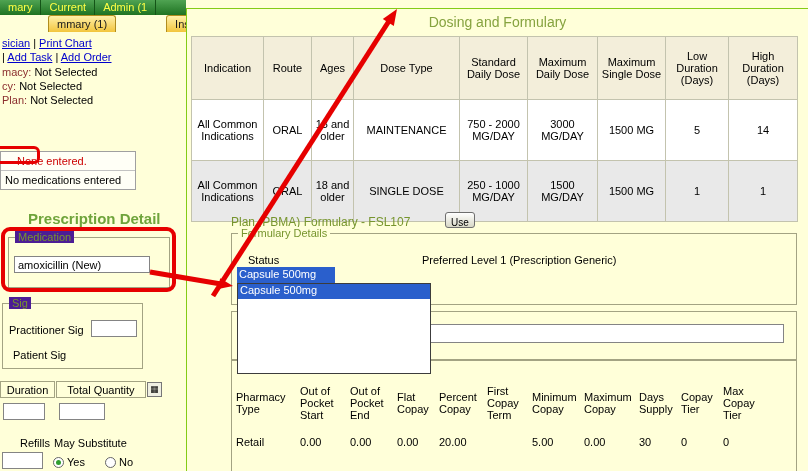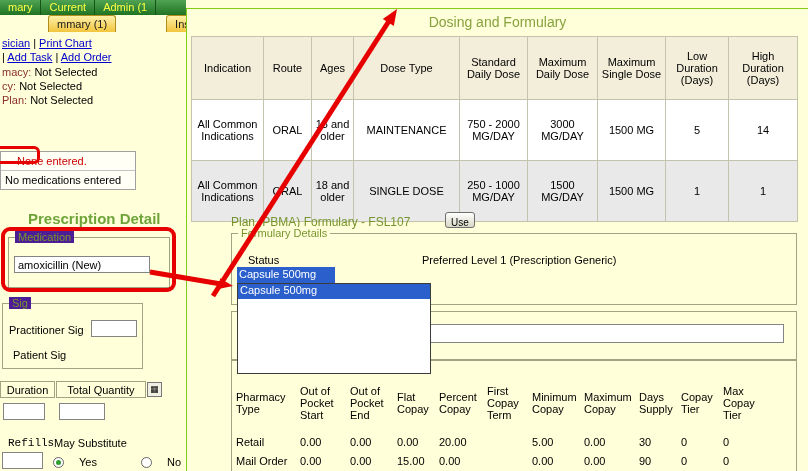--- a/index.html
+++ b/index.html
@@ -43,24 +43,24 @@
 
   .head-box{position:absolute;border:1px solid #A3A383;background:#FFFFD9;text-align:center;
             box-sizing:border-box;padding-top:2px;height:17px;}
   .hb-duration{left:0;top:381px;width:55px;}
   .hb-tq{left:56px;top:381px;width:90px;}
   .calc-btn{position:absolute;left:147px;top:382px;width:15px;height:15px;border:1px solid #777;
             background:#EFEFE2;font-size:9px;line-height:13px;text-align:center;box-sizing:border-box;cursor:pointer;}
   .duration-input{left:3px;top:403px;width:42px;height:17px;}
   .tq-input{left:59px;top:403px;width:46px;height:17px;}
 
-  .refills-lbl{position:absolute;left:8px;top:437px;font-family:Liberation Mono, monospace;}
+  .refills-lbl{position:absolute;left:20px;top:437px;}
   .maysub-lbl{position:absolute;left:54px;top:437px;}
   .refills-input{left:2px;top:452px;width:41px;height:17px;}
-  .radio-row{position:absolute;left:53px;top:456px;display:flex;align-items:center;gap:15px;text-align:right;}
+  .radio-row{position:absolute;left:53px;top:456px;display:flex;align-items:center;gap:3px;text-align:right;}
   .radio{width:11px;height:11px;border:1px solid #666;border-radius:50%;background:#FFF;display:inline-block;box-sizing:border-box;cursor:pointer;}
   .radio.sel::after{content:"";display:block;width:5px;height:5px;border-radius:50%;background:#2F9E2F;margin:2px;}
   .radio-gap{width:14px;}
 
   
   .dialog{position:absolute;left:186px;top:8px;width:621px;height:462px;background:#FFFFD9;
           border:1px solid #84cc16;z-index:10;}
   .dialog-title{position:absolute;top:5px;left:0;width:100%;text-align:center;color:#86A33F;font-size:14px;}
 
   table{border-collapse:collapse;table-layout:fixed;}
@@ -281,33 +281,20 @@
           <td>0.00</td>
           <td>0.00</td>
           <td>20.00</td>
           <td></td>
           <td>5.00</td>
           <td>0.00</td>
           <td>30</td>
           <td>0</td>
           <td>0</td>
         </tr>
-        <tr>
-          <td>Mail Order</td>
-          <td>0.00</td>
-          <td>0.00</td>
-          <td>15.00</td>
-          <td>0.00</td>
-          <td></td>
-          <td>0.00</td>
-          <td>0.00</td>
-          <td>90</td>
-          <td>0</td>
-          <td>0</td>
-        </tr>
       </tbody>
         </table>
     </div>
   </div>
 
   <div class="combo-sel">Capsule 500mg</div>
   <div class="listbox">
     <div class="item sel">Capsule 500mg</div>
   </div>
 

